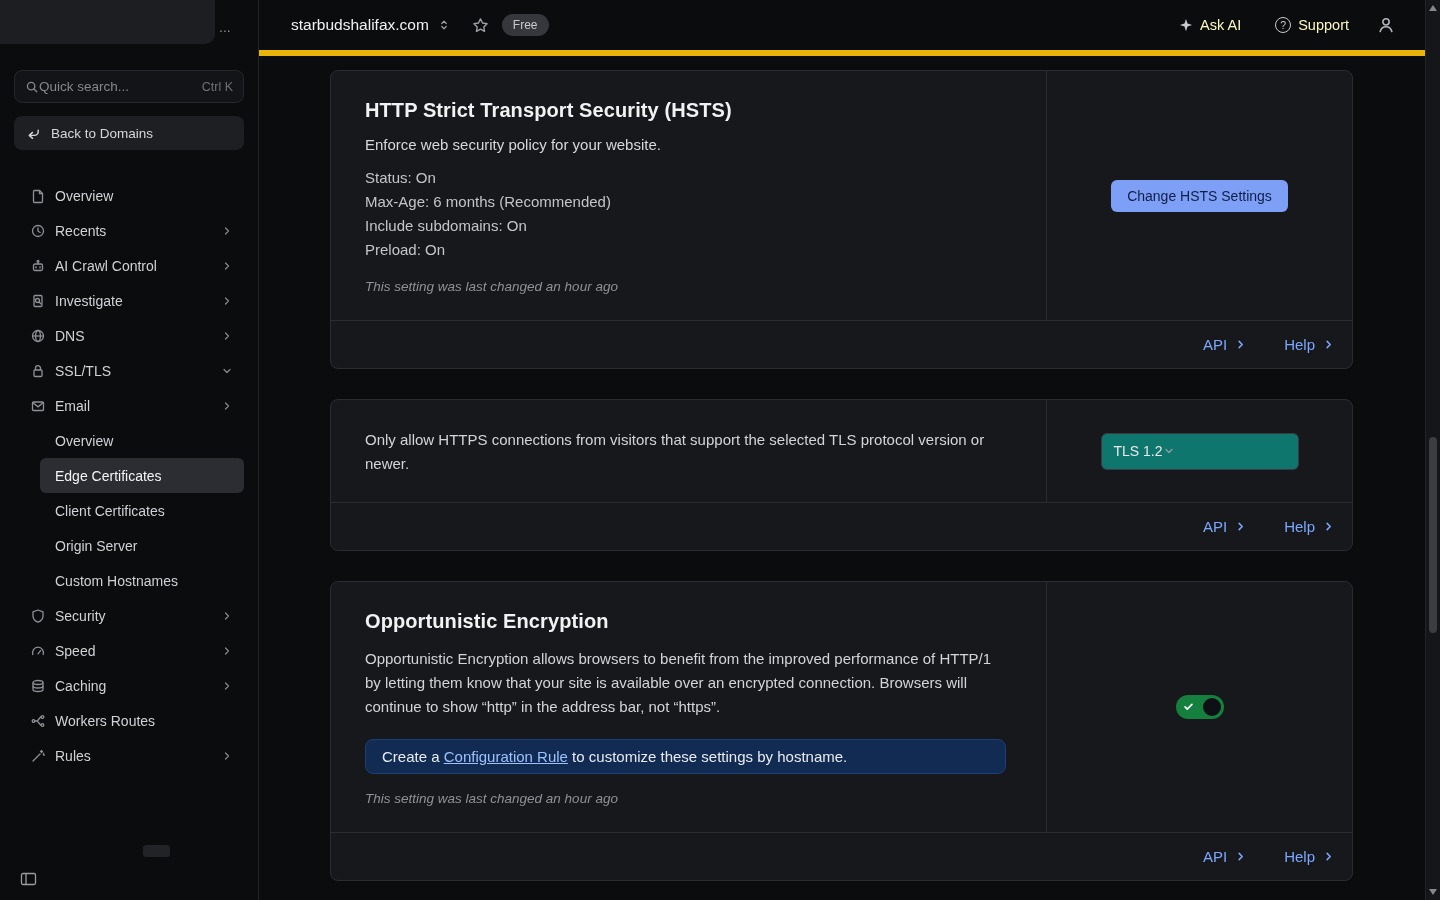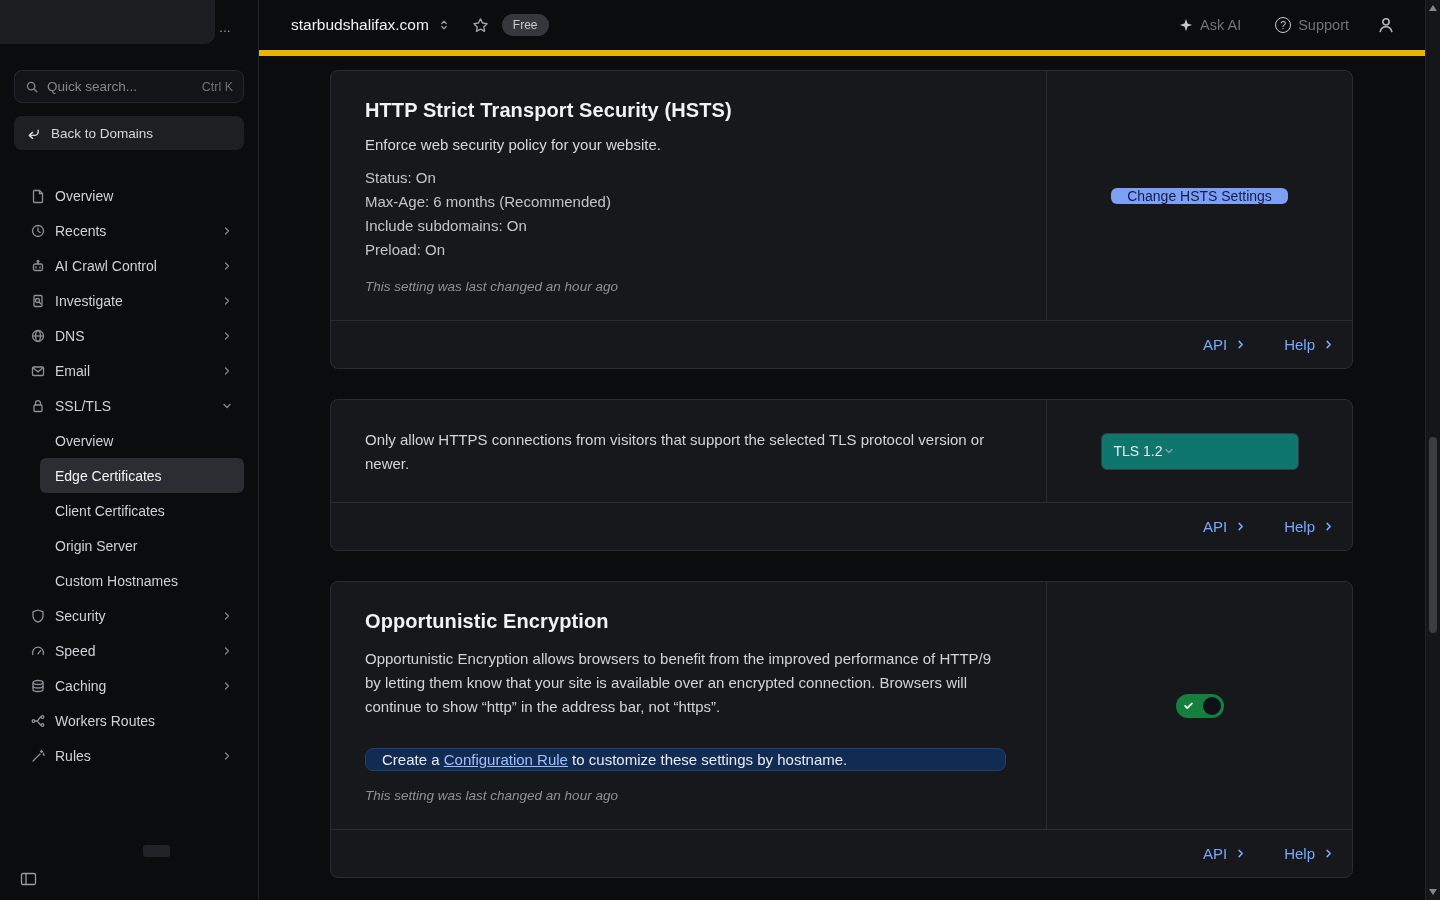--- a/index.html
+++ b/index.html
@@ -29,21 +29,21 @@
     position:absolute; top:19px; left:219px;
     color:#8d8f95; font-size:14px;
   }
   .search-box {
     margin:70px 14px 0 14px;
     height:33px;
     background:#131418;
     border:1px solid #26272c;
     border-radius:8px;
     display:flex; align-items:center;
-    padding:0 10px; gap:8px;
+    padding:0 10px; 
     color:#85878d;
   }
   .search-box input {
     flex:1; min-width:0;
     background:transparent; border:none; outline:none;
     color:#d0d2d6; font-size:13.5px;
     font-family:inherit;
   }
   .search-box input::placeholder { color:#85878d; }
   .search-shortcut { color:#6f7177; font-size:12.5px; white-space:nowrap; }
@@ -112,21 +112,21 @@
   .plan-badge {
     margin-left:13px;
     background:#35373c; color:#c8cace;
     font-size:12px; padding:4px 11px;
     border-radius:999px;
   }
   .topbar-spacer { flex:1; }
   .topbar-link {
     display:flex; align-items:center; gap:7px;
     background:none; border:none; cursor:pointer;
-    color:#737373; font-size:14.5px; font-family:inherit;
+    color:#fef9c3; font-size:14.5px; font-family:inherit;
   }
   .support-btn { margin-left:34px; }
   .avatar-btn { margin-left:28px; color:#b4b6bb; }
   .qmark {
     width:16px; height:16px; border-radius:50%;
     border:1.4px solid #c7c9cd;
     display:flex; align-items:center; justify-content:center;
     font-size:10.5px; color:#c7c9cd;
   }
   .qmark::after { content:"?"; }
@@ -166,43 +166,43 @@
   }
   .flink {
     display:flex; align-items:center; gap:8px;
     color:#7aa8ff; font-size:15px; text-decoration:none; cursor:pointer;
     background:none; border:none; font-family:inherit;
   }
 
   .btn-primary {
     background:#7e9ff6; color:#101f47;
     border:none; border-radius:6px;
-    height:16px; padding:0 16px;
+    height:32px; padding:0 16px;
     font-size:14px; font-weight:500; font-family:inherit;
     cursor:pointer;
   }
 
   .select {
     width:198px; height:37px;
     background:#0f766e;
     border:1px solid #393b41;
     border-radius:6px;
     display:flex; align-items:center; 
     padding:0 12px;
     font-size:14px; color:#e8e9ec;
     cursor:pointer;
   }
   .select .chev { color:#9a9ca1; display:flex; }
 
   .banner {
-    margin-top:29px;
+    margin-top:20px;
     background:#122b52;
     border:1px solid #1c3f78;
     border-radius:8px;
-    padding:2px 16px;
+    padding:8px 16px;
     font-size:15px; color:#e8ebf1;
   }
   .banner a { color:#9dc0ff; text-decoration:underline; cursor:pointer; }
 
   .toggle {
     width:48px; height:24px; border-radius:999px;
     background:#15803d;
     position:relative; cursor:pointer; border:none;
   }
   .toggle .check { position:absolute; left:7px; top:6px; color:#fff; display:flex; }
@@ -342,43 +342,43 @@
         <span class="chev">
             <svg width="12" height="12" viewBox="0 0 16 16" fill="none" stroke="currentColor" stroke-width="1.6" stroke-linecap="round" stroke-linejoin="round">
               <path d="M6 4l4 4-4 4"></path>
             </svg>
           </span>
       </div>
 
       <div class="nav-item">
         <span class="icon">
             <svg width="16" height="16" viewBox="0 0 16 16" fill="none" stroke="currentColor" stroke-width="1.3">
+              <rect x="4" y="7" width="8" height="6.5" rx="1"></rect>
+              <path d="M5.5 7V5.2a2.5 2.5 0 0 1 5 0V7"></path>
+            </svg>
+          </span>
+        <span>SSL/TLS</span>
+        <span class="chev">
+            <svg width="12" height="12" viewBox="0 0 16 16" fill="none" stroke="currentColor" stroke-width="1.6" stroke-linecap="round" stroke-linejoin="round">
+              <path d="M4 6l4 4 4-4"></path>
+            </svg>
+          </span>
+      </div>
+
+      <div class="nav-item">
+        <span class="icon">
+            <svg width="16" height="16" viewBox="0 0 16 16" fill="none" stroke="currentColor" stroke-width="1.3">
               <rect x="2.5" y="4" width="11" height="8.5" rx="1"></rect>
               <path d="M3 4.8l5 4 5-4"></path>
             </svg>
           </span>
         <span>Email</span>
         <span class="chev">
             <svg width="12" height="12" viewBox="0 0 16 16" fill="none" stroke="currentColor" stroke-width="1.6" stroke-linecap="round" stroke-linejoin="round">
               <path d="M6 4l4 4-4 4"></path>
-            </svg>
-          </span>
-      </div>
-
-      <div class="nav-item">
-        <span class="icon">
-            <svg width="16" height="16" viewBox="0 0 16 16" fill="none" stroke="currentColor" stroke-width="1.3">
-              <rect x="4" y="7" width="8" height="6.5" rx="1"></rect>
-              <path d="M5.5 7V5.2a2.5 2.5 0 0 1 5 0V7"></path>
-            </svg>
-          </span>
-        <span>SSL/TLS</span>
-        <span class="chev">
-            <svg width="12" height="12" viewBox="0 0 16 16" fill="none" stroke="currentColor" stroke-width="1.6" stroke-linecap="round" stroke-linejoin="round">
-              <path d="M4 6l4 4 4-4"></path>
             </svg>
           </span>
       </div>
 
       <div class="nav-sub">
         <span>Overview</span>
       </div>
       <div class="nav-sub selected">
         <span>Edge Certificates</span>
       </div>
@@ -599,21 +599,21 @@
                 </svg>
               </span>
           </a>
         </div>
       </section>
 
       <section class="card">
         <div class="card-main">
           <div class="card-left">
             <h2 class="card-title">Opportunistic Encryption</h2>
-            <p class="desc">Opportunistic Encryption allows browsers to benefit from the improved performance of HTTP/9 by letting them know that your site is available over an encrypted connection. Browsers will continue to show “http” in the address bar, not “https”.</p>
+            <p class="desc">Opportunistic Encryption allows browsers to benefit from the improved performance of HTTP/1 by letting them know that your site is available over an encrypted connection. Browsers will continue to show “http” in the address bar, not “https”.</p>
             <div class="banner">
               <span>Create a </span><a>Configuration Rule</a><span> to customize these settings by hostname.</span>
             </div>
             <p class="note">This setting was last changed an hour ago</p>
           </div>
           <div class="card-right">
             <button class="toggle">
               <span class="check">
                 <svg width="11" height="11" viewBox="0 0 16 16" fill="none" stroke="currentColor" stroke-width="2.4" stroke-linecap="round" stroke-linejoin="round">
                     <path d="M3 8.5l3.2 3.2L13 5"></path>

